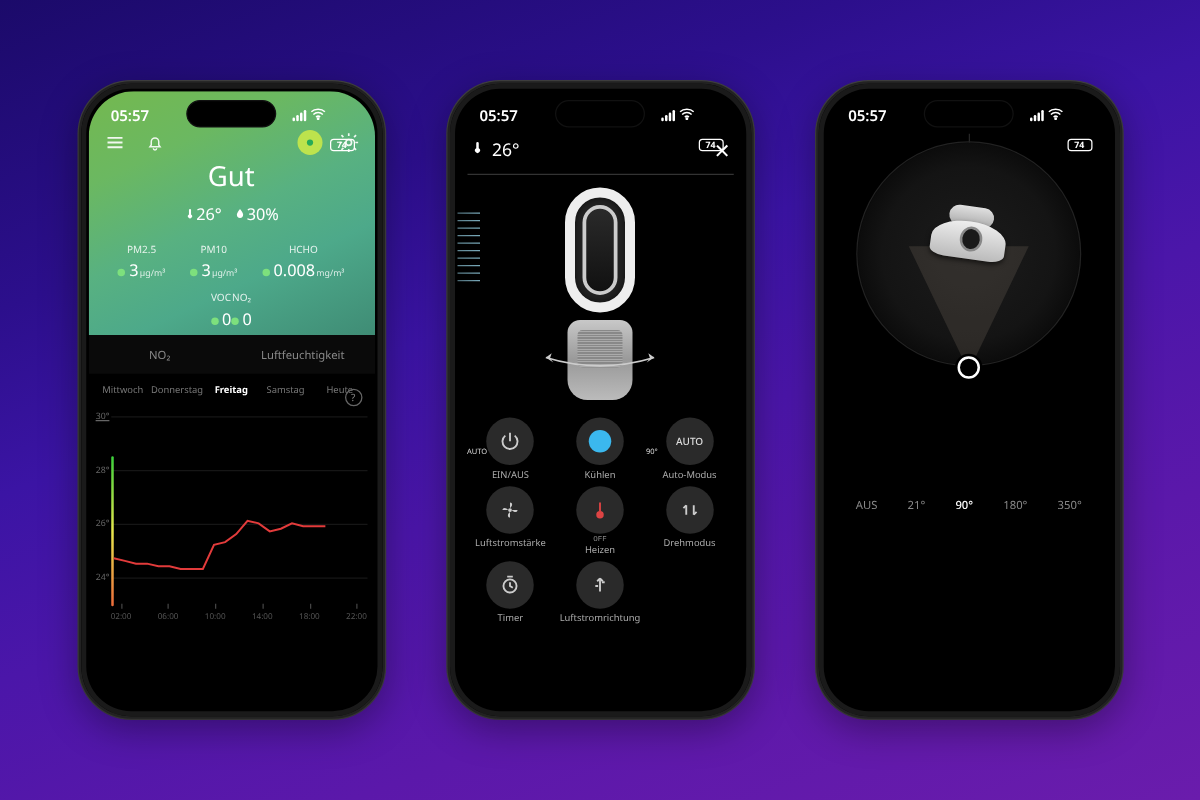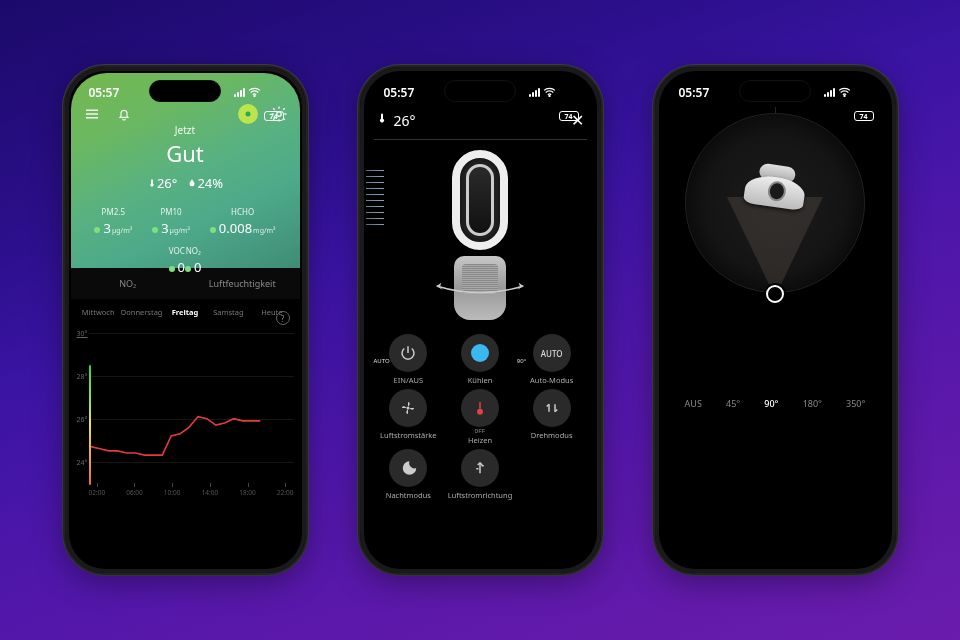--- a/index.html
+++ b/index.html
@@ -166,32 +166,31 @@
           </span>
           <span class="icon-btn">
             <svg viewBox="0 0 24 24" width="18" height="18" stroke="#fff" stroke-width="1.8" fill="none">
                 <circle cx="12" cy="12" r="3"></circle>
                 <path d="M12 2v3M12 19v3M4.2 4.2l2.1 2.1M17.7 17.7l2.1 2.1M2 12h3M19 12h3M4.2 19.8l2.1-2.1M17.7 6.3l2.1-2.1"></path>
               </svg>
           </span>
         </div>
       </div>
 
-      <div class="p1-now">Jetzt</div>
       <div class="p1-title">Gut</div>
       <div class="p1-readings">
         <span>
           <svg width="10" height="12" viewBox="0 0 24 24" fill="#fff" style="vertical-align:-1px">
               <path d="M12 3a2 2 0 00-2 2v8.3a4 4 0 104 0V5a2 2 0 00-2-2z"></path>
             </svg><span>26°</span>
         </span>
         <span>
           <svg width="10" height="12" viewBox="0 0 24 24" fill="#fff" style="vertical-align:-1px">
               <path d="M12 3c-3 4-6 8-6 11a6 6 0 1012 0c0-3-3-7-6-11z"></path>
-            </svg><span>24%</span>
+            </svg><span>30%</span>
         </span>
       </div>
 
       <div class="p1-metrics">
         <div class="metric">
           <div class="lab">PM2.5</div>
           <div class="val">
               <span class="dot-g"></span>
               <span>3</span>
               <span class="super">µg/m³</span>
@@ -378,25 +377,26 @@
           <div class="cbtn">
             <svg viewBox="0 0 24 24" stroke="#ccc" stroke-width="2" fill="none">
               <path d="M8 7v10M16 7v10"></path>
               <path d="M8 7l-3 3M16 17l3-3"></path>
             </svg>
           </div>
           <div>Drehmodus</div>
         </div>
         <div class="ctrl">
           <div class="cbtn">
-            <svg viewBox="0 0 24 24" fill="#ccc">
-              <path d="M14 3a9 9 0 109 9 7 7 0 01-9-9z"></path>
-            </svg>
-          </div>
-          <div>Nachtmodus</div>
+            <svg viewBox="0 0 24 24" stroke="#ccc" stroke-width="2" fill="none">
+              <circle cx="12" cy="13" r="7"></circle>
+              <path d="M12 9v4l3 2M9 3h6"></path>
+            </svg>
+          </div>
+          <div>Timer</div>
         </div>
         <div class="ctrl">
           <div class="cbtn">
             <svg viewBox="0 0 24 24" stroke="#ccc" stroke-width="2" fill="none">
               <path d="M12 5v14M7 13h3M14 9h3"></path>
               <path d="M12 5l-3 3M12 5l3 3"></path>
             </svg>
           </div>
           <div>Luftstromrichtung</div>
         </div>
@@ -434,20 +434,20 @@
       <div class="cone"></div>
       <div class="device-top">
         <div class="top-cyl"></div>
         <div class="dome"></div>
       </div>
       <div class="marker"></div>
     </div>
 
     <div class="angles">
       <span>AUS</span>
-      <span>45°</span>
+      <span>21°</span>
       <span class="active">90°</span>
       <span>180°</span>
       <span>350°</span>
     </div>
 
   </div>
 </div>
 
 </body></html>

